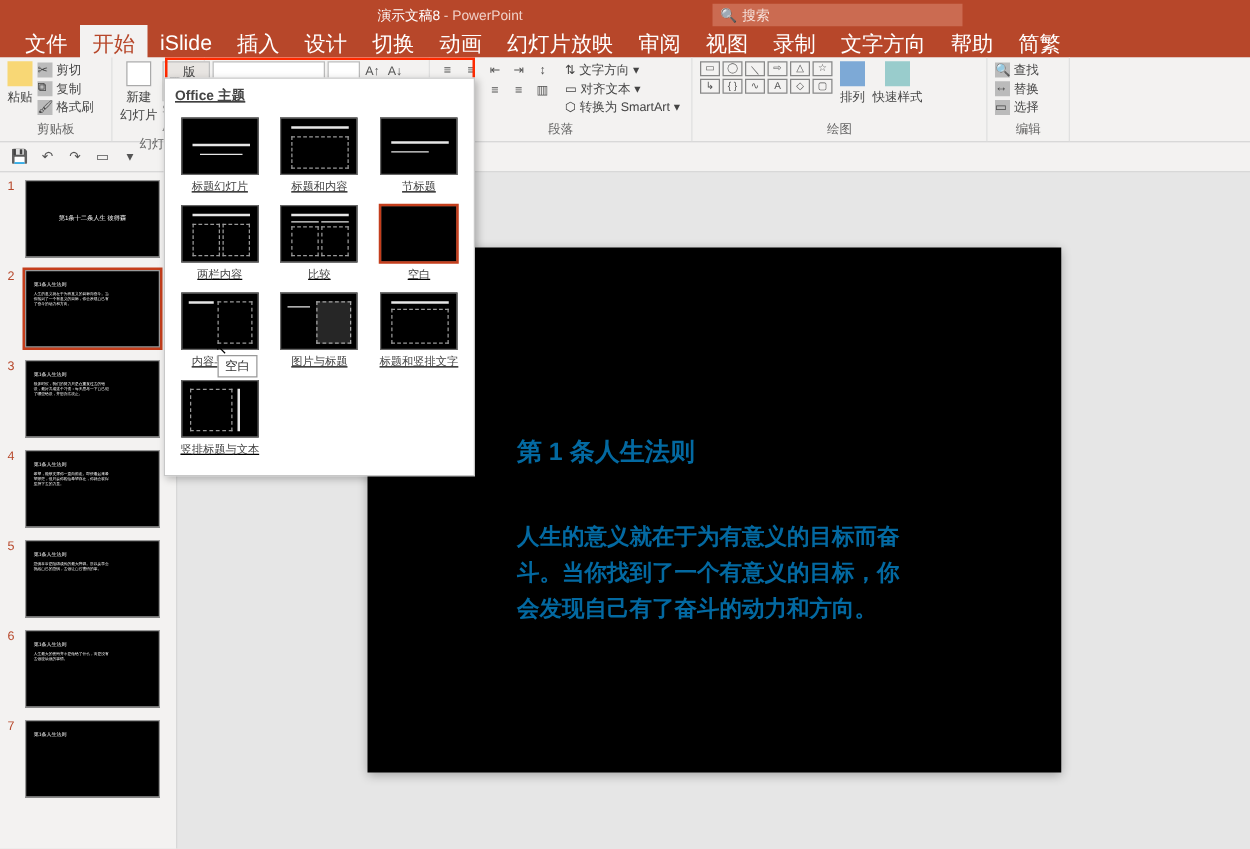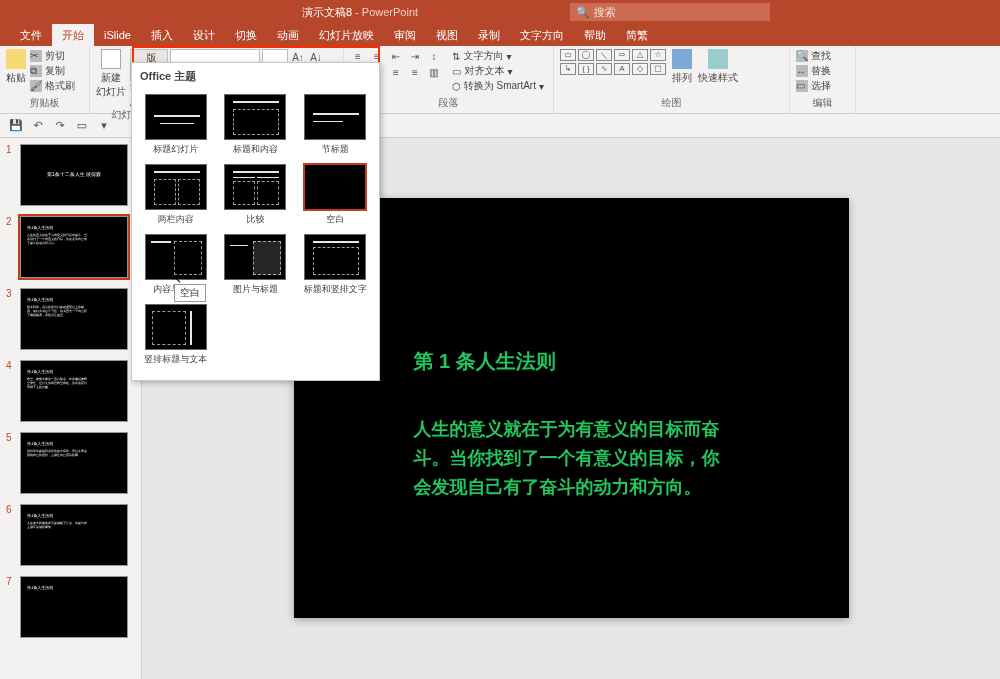--- a/index.html
+++ b/index.html
@@ -6,21 +6,21 @@
 body { width: 1000px; height: 679px; background: #e6e6e6; overflow: hidden; position: relative; }
 
 .titlebar { height: 24px; background: #b7472a; display: flex; align-items: center; color: #fff; font-size: 11px; }
 .titlebar .left { flex: 1; text-align: center; padding-right: 280px; }
 .titlebar .doc { color: #fff; }
 .titlebar .app { color: #f0d0c8; }
 .searchbox { position: absolute; left: 570px; top: 3px; width: 200px; height: 18px; background: #cb6b51; display: flex; align-items: center; padding: 0 6px; color: #f5e0da; font-size: 11px; }
 .searchbox .mag { margin-right: 4px; }
 
 .tabs { height: 22px; background: #b7472a; display: flex; align-items: center; padding-left: 10px; gap: 0; }
-.tabs span { color: #fff; font-size: 11px; padding: 4px 10px; cursor: pointer; }
+.tabs span { color: #fff; font-size: 17px; padding: 4px 10px; cursor: pointer; }
 .tabs span.active { background: #f3f2f1; color: #b7472a; }
 
 .ribbon { height: 68px; background: #f3f2f1; display: flex; border-bottom: 1px solid #d0d0d0; }
 .ribbon-group { border-right: 1px solid #e0e0e0; padding: 3px 6px; display: flex; flex-direction: column; justify-content: space-between; font-size: 10px; color: #555; }
 .ribbon-group .label { text-align: center; font-size: 10px; color: #666; }
 .rg-content { display: flex; gap: 4px; flex: 1; align-items: flex-start; }
 .big-btn { display: flex; flex-direction: column; align-items: center; gap: 2px; font-size: 10px; color: #444; }
 .big-btn .ico { width: 20px; height: 20px; background: #ccc; }
 .small-list { display: flex; flex-direction: column; gap: 1px; font-size: 10px; color: #444; }
 .small-item { display: flex; align-items: center; gap: 3px; }
@@ -46,26 +46,26 @@
 .workspace { display: flex; height: calc(679px - 24px - 22px - 68px - 24px); }
 .thumb-panel { width: 142px; background: #f3f2f1; border-right: 1px solid #d0d0d0; overflow-y: auto; padding: 4px 0; }
 .thumb-item { display: flex; gap: 4px; padding: 2px 6px; margin-bottom: 6px; }
 .thumb-num { font-size: 10px; color: #b7472a; width: 10px; }
 .thumb-slide { width: 108px; height: 62px; background: #000; border: 1px solid #999; position: relative; color: #fff; font-size: 4px; padding: 8px 6px; }
 .thumb-slide.sel { outline: 2px solid #c43e1c; }
 .thumb-slide .t1 { font-size: 4px; margin-bottom: 4px; }
 .thumb-slide .t2 { font-size: 3px; line-height: 1.3; max-width: 60px; }
 
 .canvas-area { flex: 1; background: #e6e6e6; position: relative; display: flex; align-items: flex-start; justify-content: center; padding-top: 60px; }
-.slide { width: 555px; height: 420px; background: #000; color: #22c55e; padding: 150px 120px 40px 120px; box-shadow: 0 2px 8px rgba(0,0,0,0.3); }
+.slide { width: 555px; height: 420px; background: #000; color: #0369a1; padding: 150px 120px 40px 120px; box-shadow: 0 2px 8px rgba(0,0,0,0.3); }
 .slide h2 { font-size: 20px; font-weight: bold; margin-bottom: 40px; }
 .slide p { font-size: 18px; font-weight: bold; line-height: 1.6; }
 
 
-.layout-popup { position: absolute; left: 131px; top: 62px; width: 249px; background: #fff; border: 1px solid #c8c8c8; box-shadow: 2px 2px 6px rgba(0,0,0,0.25); z-index: 50; padding-bottom: 10px; }
+.layout-popup { position: absolute; left: 131px; top: 62px; width: 249px; background: #fff; border: 1px solid #c8c8c8; box-shadow: 2px 2px 6px rgba(0,0,0,0.25); z-index: 50; padding-bottom: 10px; text-decoration: underline; }
 .layout-popup .hdr { font-size: 11px; font-weight: bold; color: #444; padding: 6px 8px; }
 .layout-grid { display: grid; grid-template-columns: repeat(3, 1fr); gap: 8px 12px; padding: 4px 10px; }
 .layout-cell { display: flex; flex-direction: column; align-items: center; gap: 3px; }
 .layout-cell .th { width: 62px; height: 46px; background: #000; border: 1px solid #666; position: relative; }
 .layout-cell .th.hover { outline: 2px solid #c43e1c; outline-offset: -1px; }
 .layout-cell .lbl { font-size: 9px; color: #444; }
 .th .line { position: absolute; background: rgba(255,255,255,0.9); }
 .th .box { position: absolute; border: 1px dashed rgba(255,255,255,0.6); }
 .tooltip { position: absolute; left: 174px; top: 284px; background: #fff; border: 1px solid #999; padding: 1px 5px; font-size: 10px; color: #333; z-index: 60; }
 

